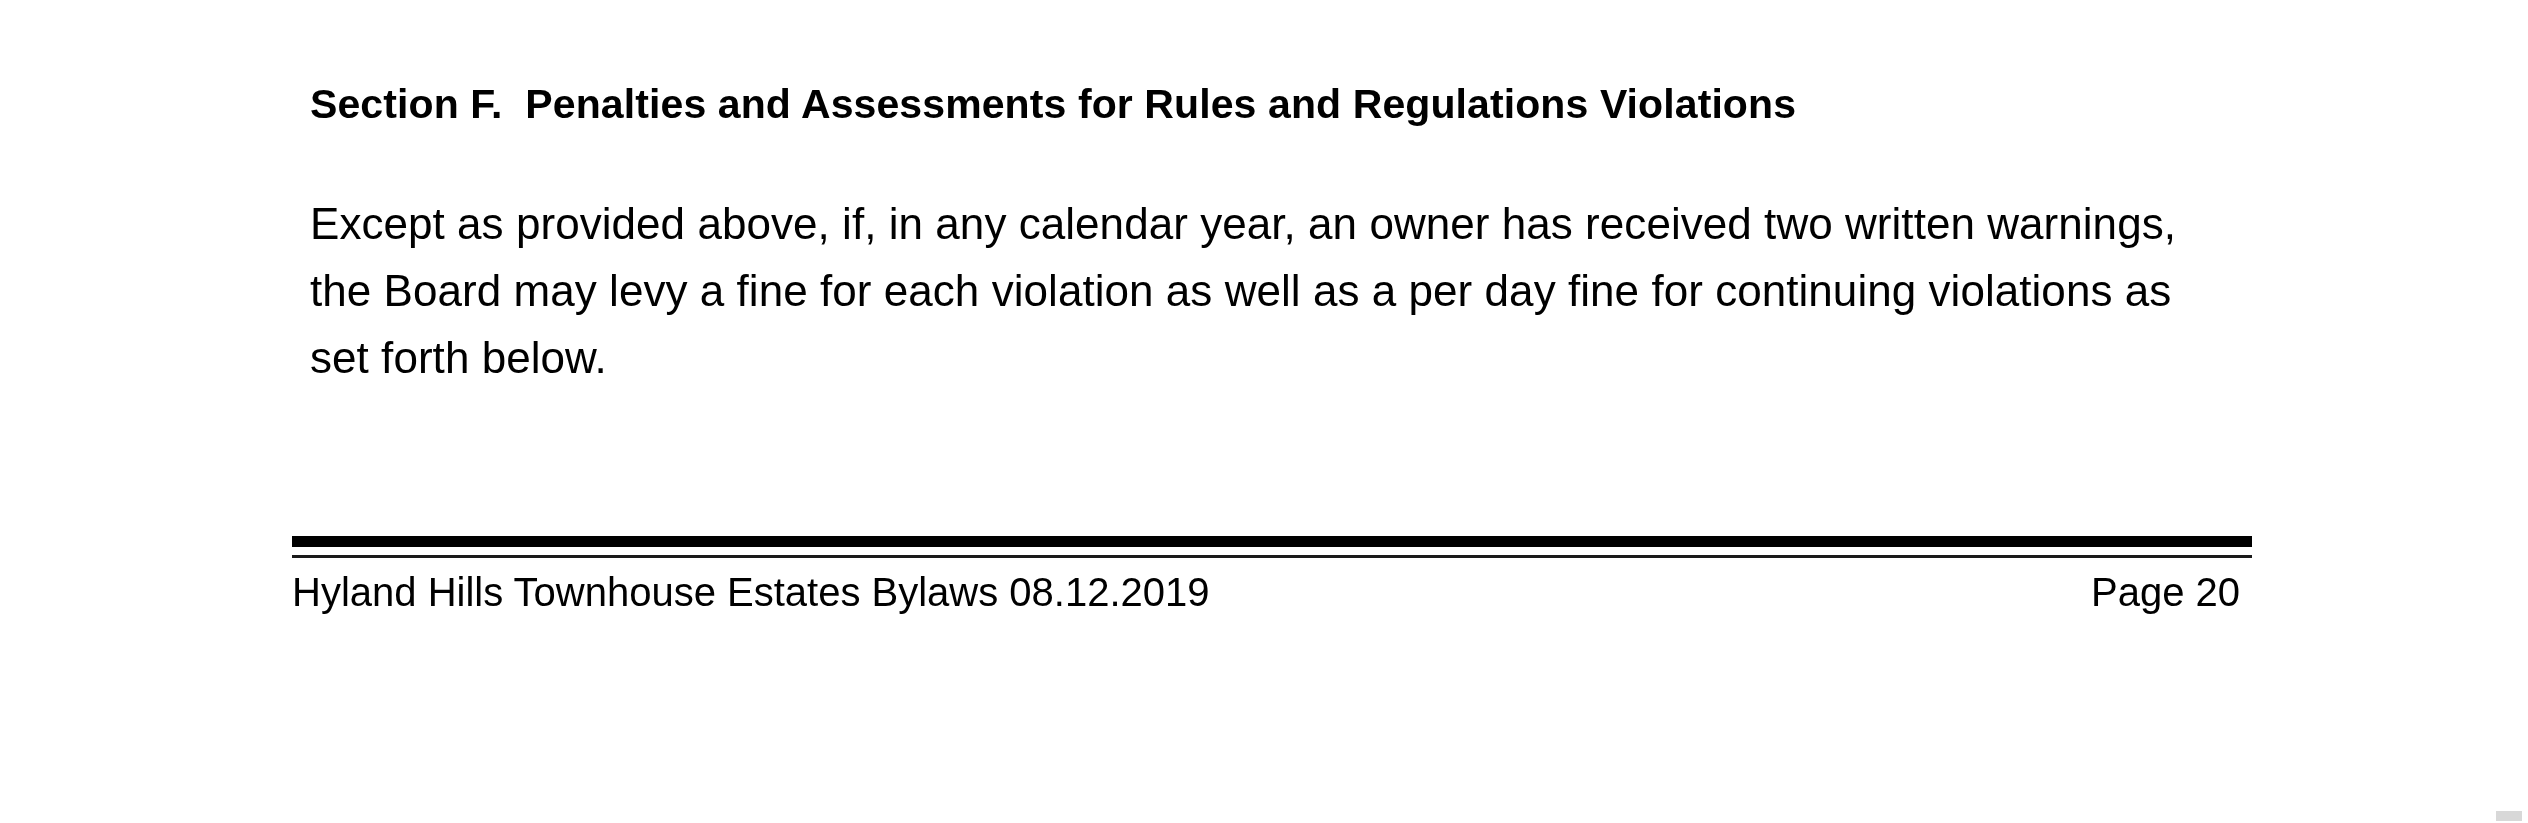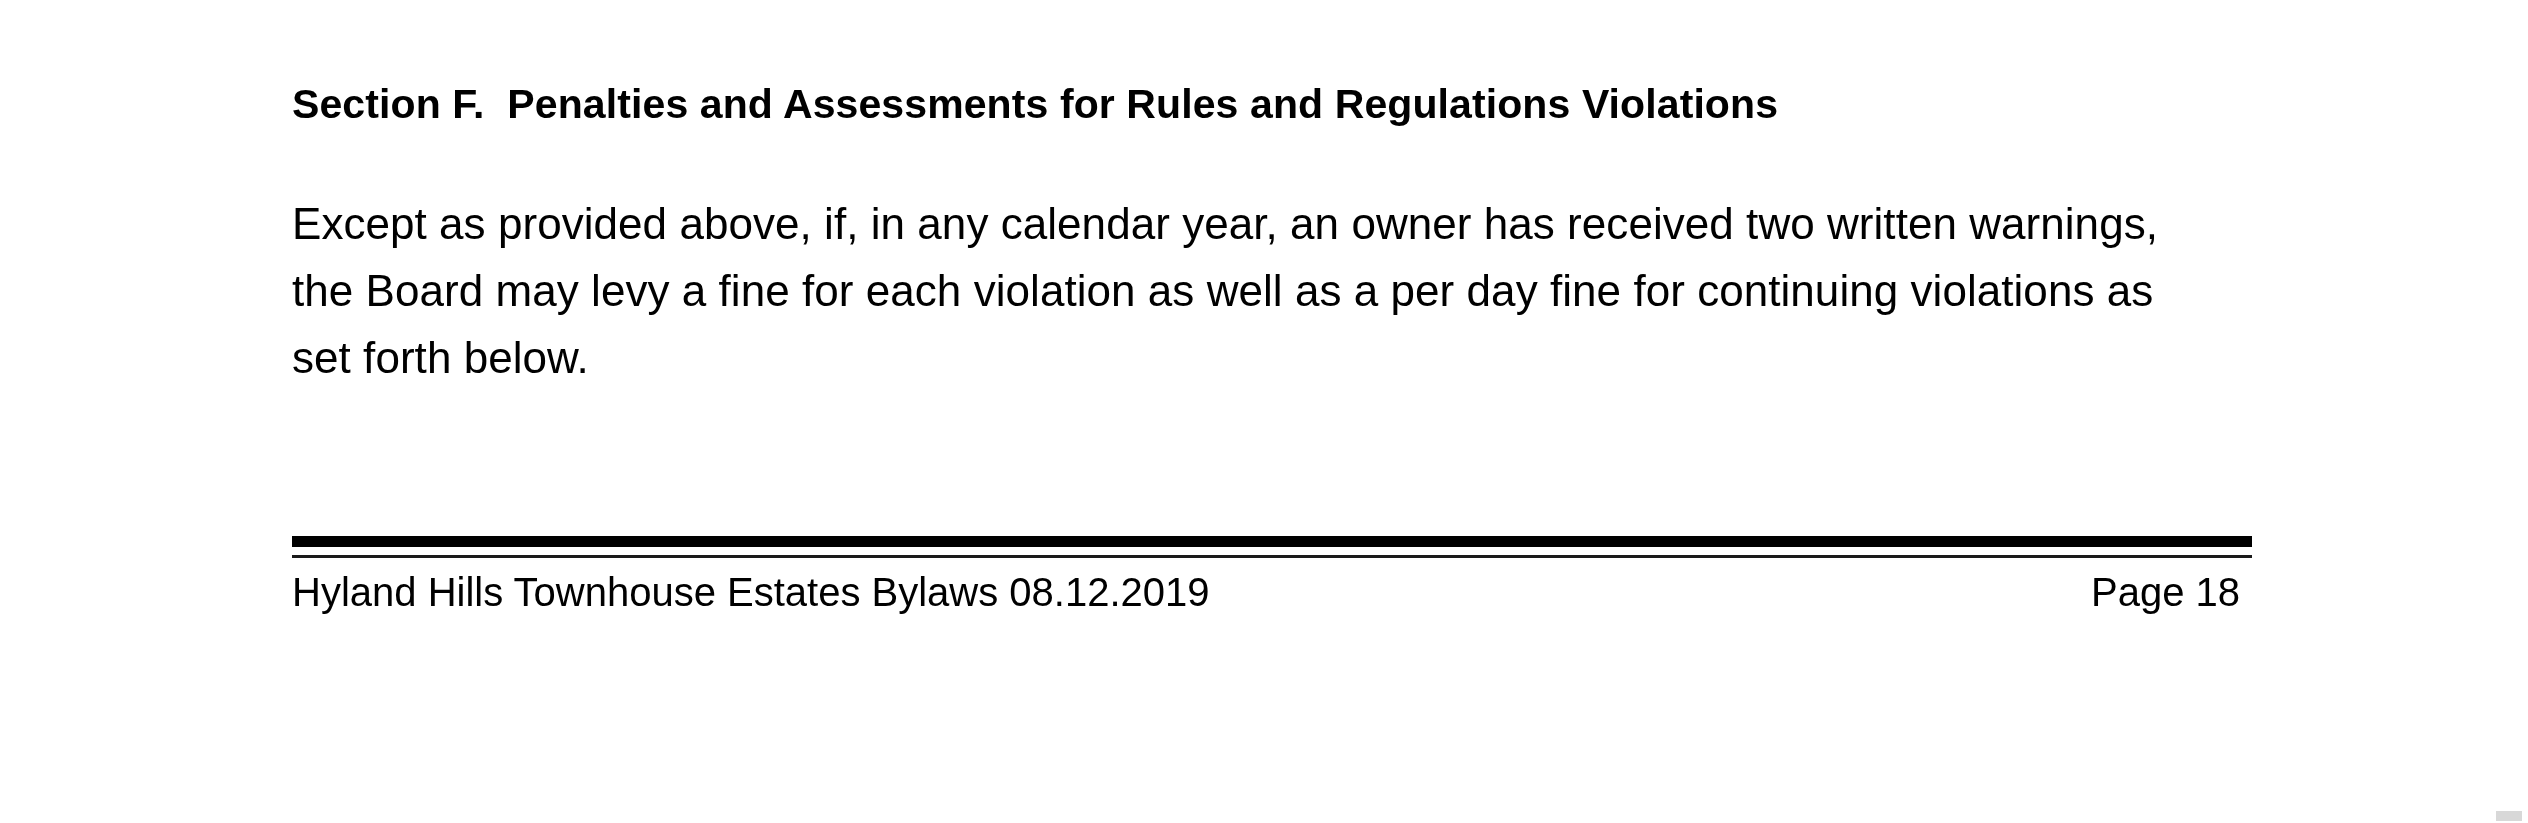--- a/index.html
+++ b/index.html
@@ -15,21 +15,21 @@
     position: relative;
     overflow: hidden;
   }
   .page {
     position: absolute;
     inset: 0;
     background: #ffffff;
   }
   .content {
     position: absolute;
-    left: 292px;
+    left: 310px;
     top: 0;
     width: 1960px;
   }
   .section-heading {
     font-size: 41px;
     font-weight: bold;
     letter-spacing: 0.1px;
     margin-top: 80px;
     line-height: 1.2;
     white-space: pre;
@@ -92,17 +92,17 @@
   <div class="content">
     <h1 class="section-heading">Section F.  Penalties and Assessments for Rules and Regulations Violations</h1>
     <p class="body-paragraph">Except as provided above, if, in any calendar year, an owner has received two written warnings, the Board may levy a fine for each violation as well as a per day fine for continuing violations as set forth below.</p>
   </div>
 
   <div class="footer-rule"></div>
   <div class="footer-rule-thin"></div>
 
   <div class="footer">
     <span class="footer-left">Hyland Hills Townhouse Estates Bylaws 08.12.2019</span>
-    <span class="footer-right">Page 18</span>
+    <span class="footer-right">Page 20</span>
   </div>
 
   <div class="edge-mark"></div>
 </div>
 
 </body></html>

